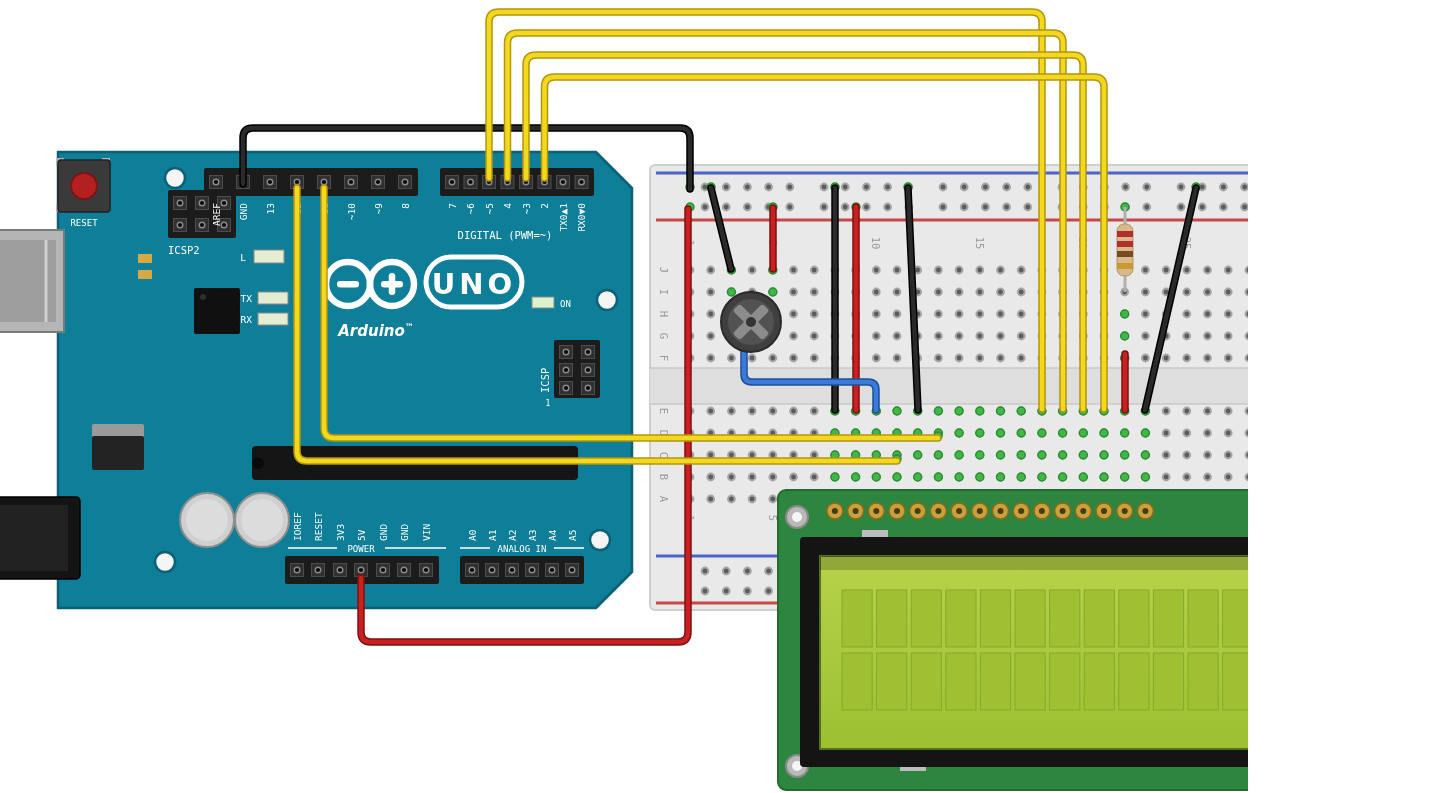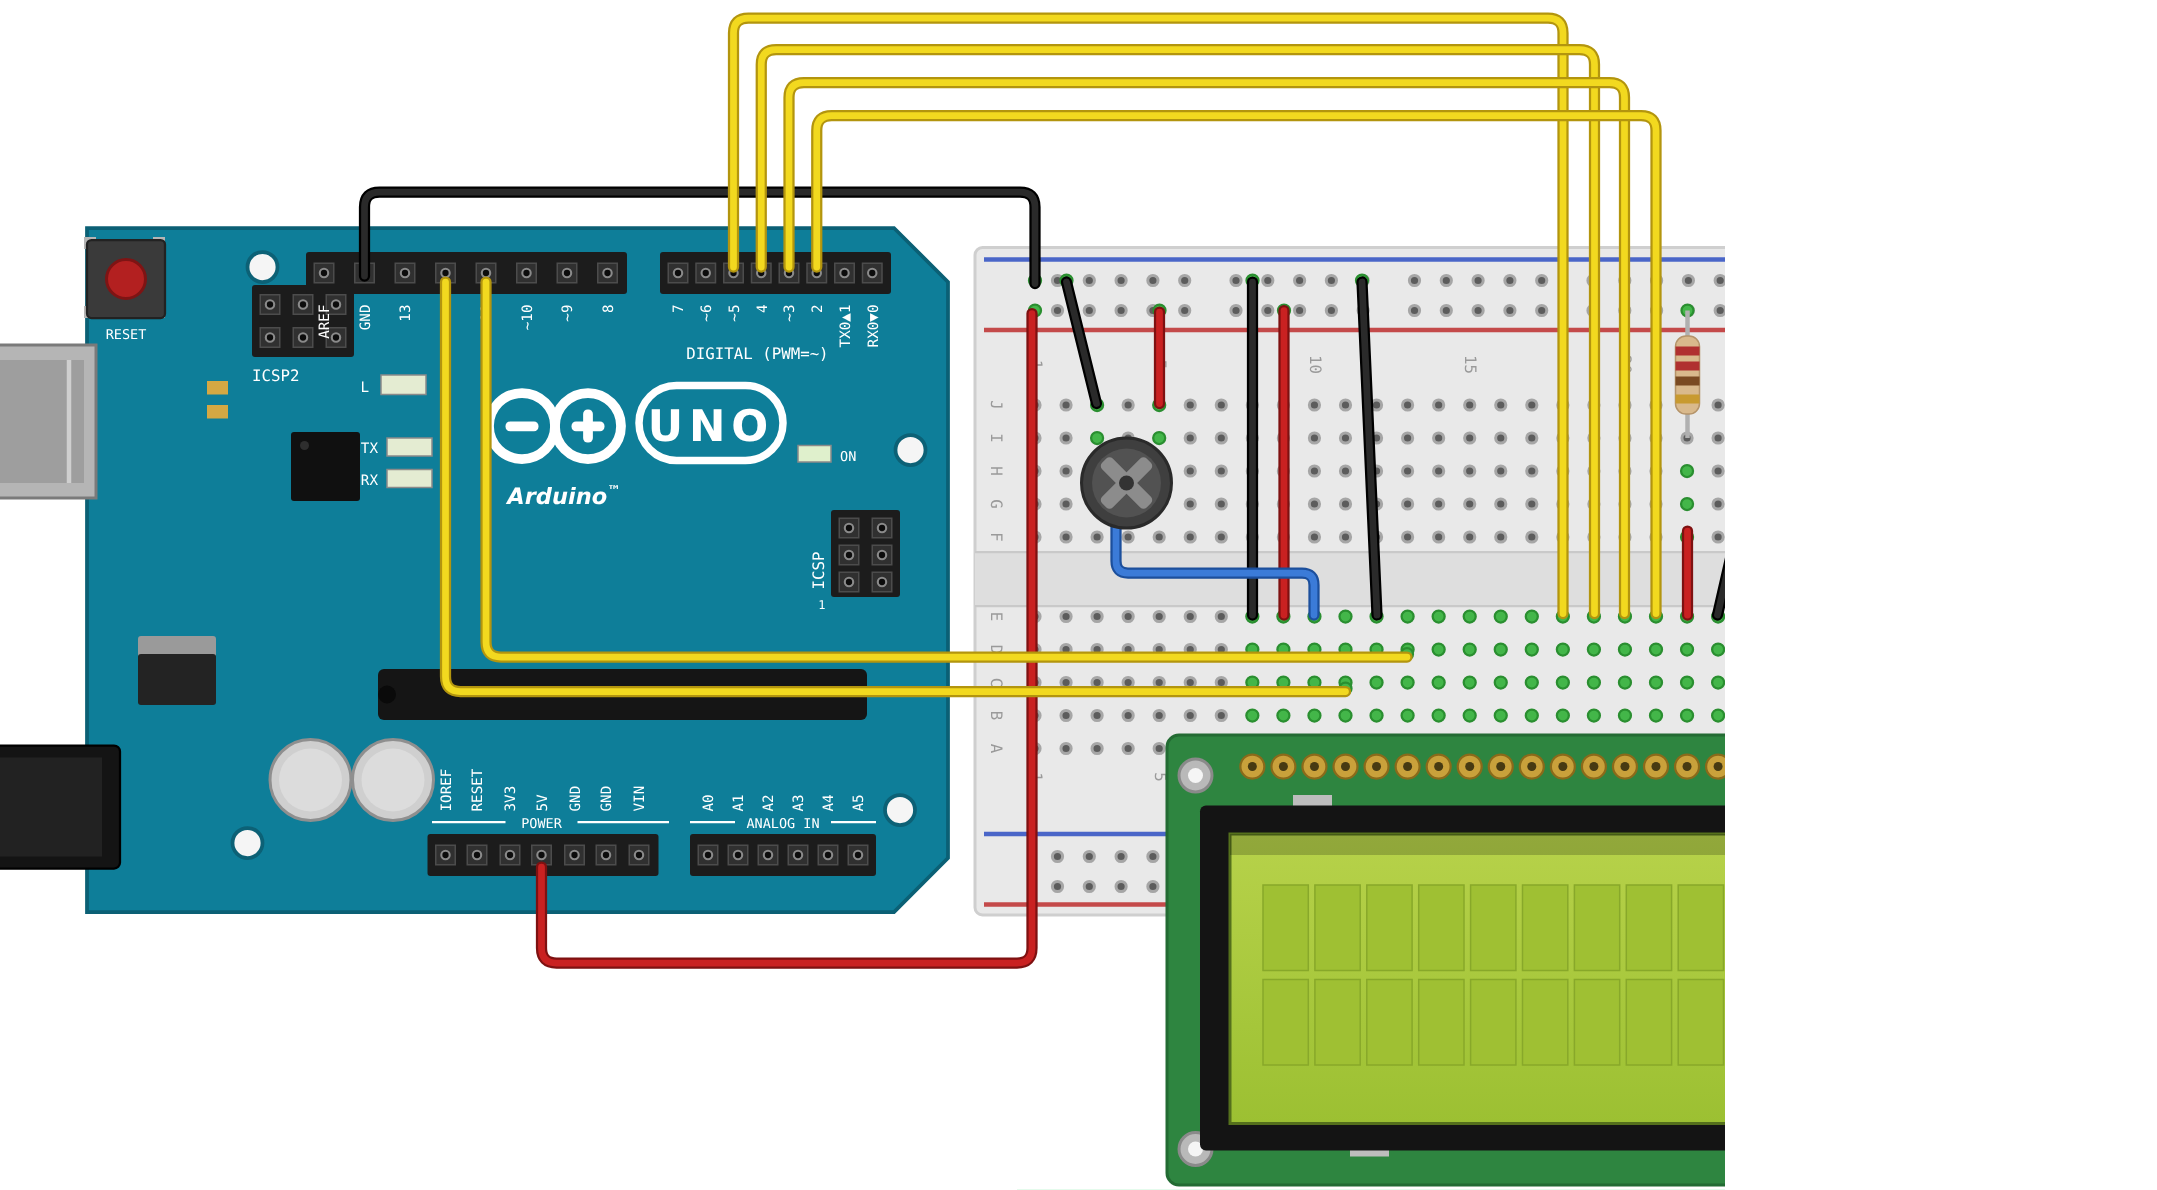--- a/index.html
+++ b/index.html
@@ -1,16 +1,16 @@
 <!DOCTYPE html>
 <html><head>
 <meta charset="utf-8">
 <style>
   html,body{margin:0;padding:0;background:#ffffff;}
-  .stage{width:1150px;height:793px;position:relative;overflow:hidden;background:#86efac;}
+  .stage{width:1248px;height:793px;position:relative;overflow:hidden;background:#f0abfc;}
   svg{display:block;}
   text{font-family:"DejaVu Sans Mono",monospace;}
   .lbl{fill:#ffffff;font-size:9.5px;}
   .lbl-s{fill:#ffffff;font-size:9px;}
   .lbl-m{fill:#ffffff;font-size:10.5px;}
   .bb-lbl{fill:#9a9a9a;font-size:10.5px;}
   .uno-txt{font-family:"DejaVu Sans",sans-serif;font-weight:bold;font-size:29px;letter-spacing:4px;fill:#fff;}
   .brand{font-family:"DejaVu Sans",sans-serif;font-weight:bold;font-style:italic;font-size:15px;fill:#fff;}
 </style>
 </head>

